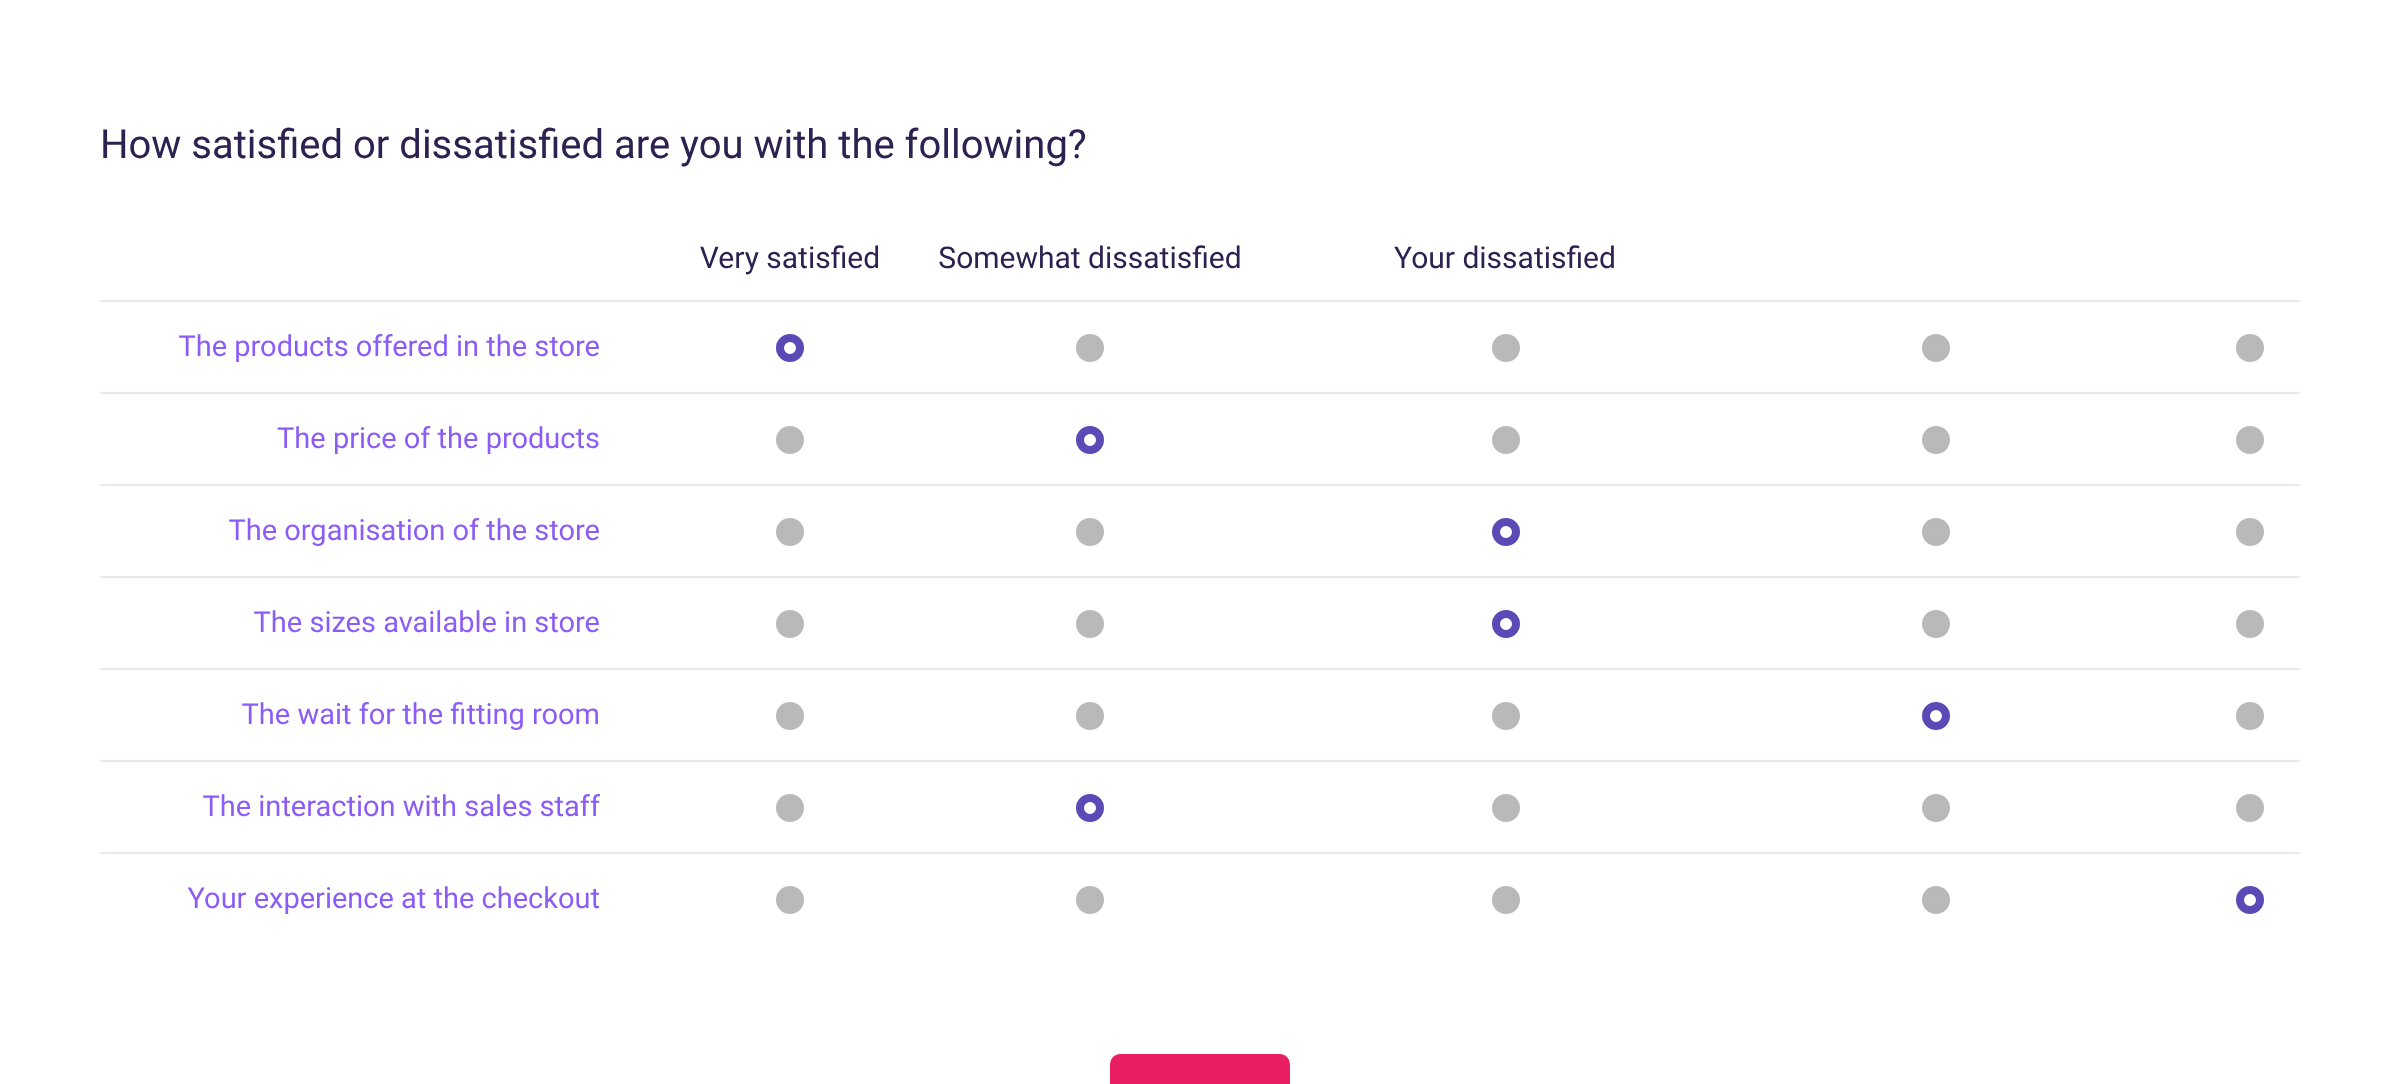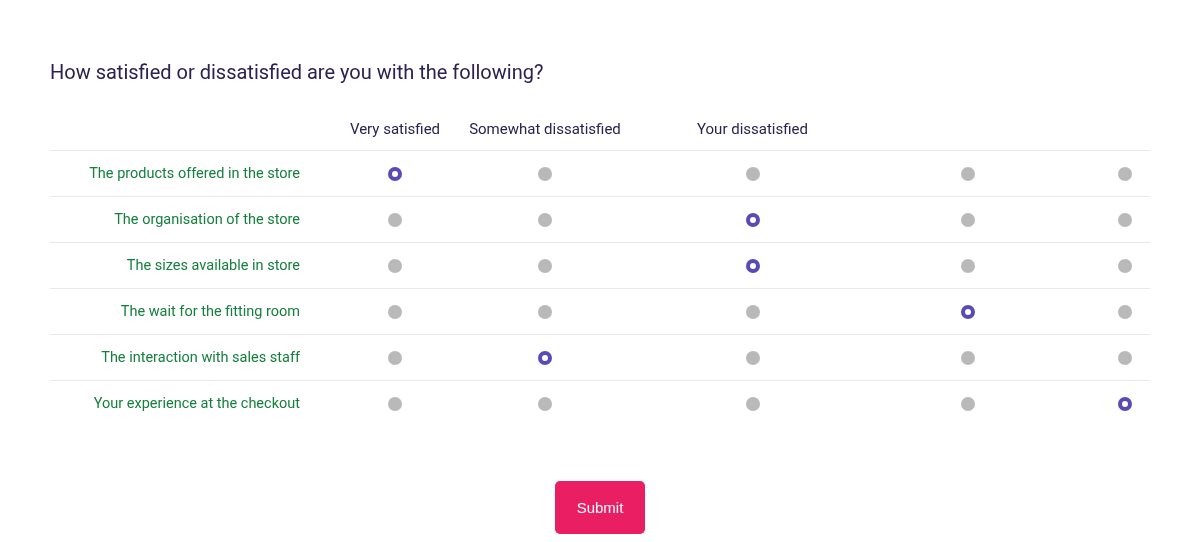--- a/index.html
+++ b/index.html
@@ -42,21 +42,21 @@
       display: grid;
       grid-template-columns: 280px 130px 170px 245px 185px 130px;
       align-items: center;
       border-top: 1px solid #e9e7ef;
       height: 46px;
     }
     .row-label {
       text-align: right;
       padding-right: 30px;
       font-size: 14.5px;
-      color: #15803d;
+      color: #8b5cf6;
       font-weight: 400;
     }
     .radio-cell {
       display: flex;
       justify-content: center;
       align-items: center;
     }
     .radio {
       width: 14px;
       height: 14px;
@@ -112,20 +112,38 @@
           <div class="radio"></div>
         </div>
         <div class="radio-cell">
           <div class="radio"></div>
         </div>
         <div class="radio-cell">
           <div class="radio"></div>
         </div>
       </div>
       <div class="matrix-row">
+        <div class="row-label">The price of the products</div>
+        <div class="radio-cell">
+          <div class="radio"></div>
+        </div>
+        <div class="radio-cell">
+          <div class="radio selected"></div>
+        </div>
+        <div class="radio-cell">
+          <div class="radio"></div>
+        </div>
+        <div class="radio-cell">
+          <div class="radio"></div>
+        </div>
+        <div class="radio-cell">
+          <div class="radio"></div>
+        </div>
+      </div>
+      <div class="matrix-row">
         <div class="row-label">The organisation of the store</div>
         <div class="radio-cell">
           <div class="radio"></div>
         </div>
         <div class="radio-cell">
           <div class="radio"></div>
         </div>
         <div class="radio-cell">
           <div class="radio selected"></div>
         </div>

